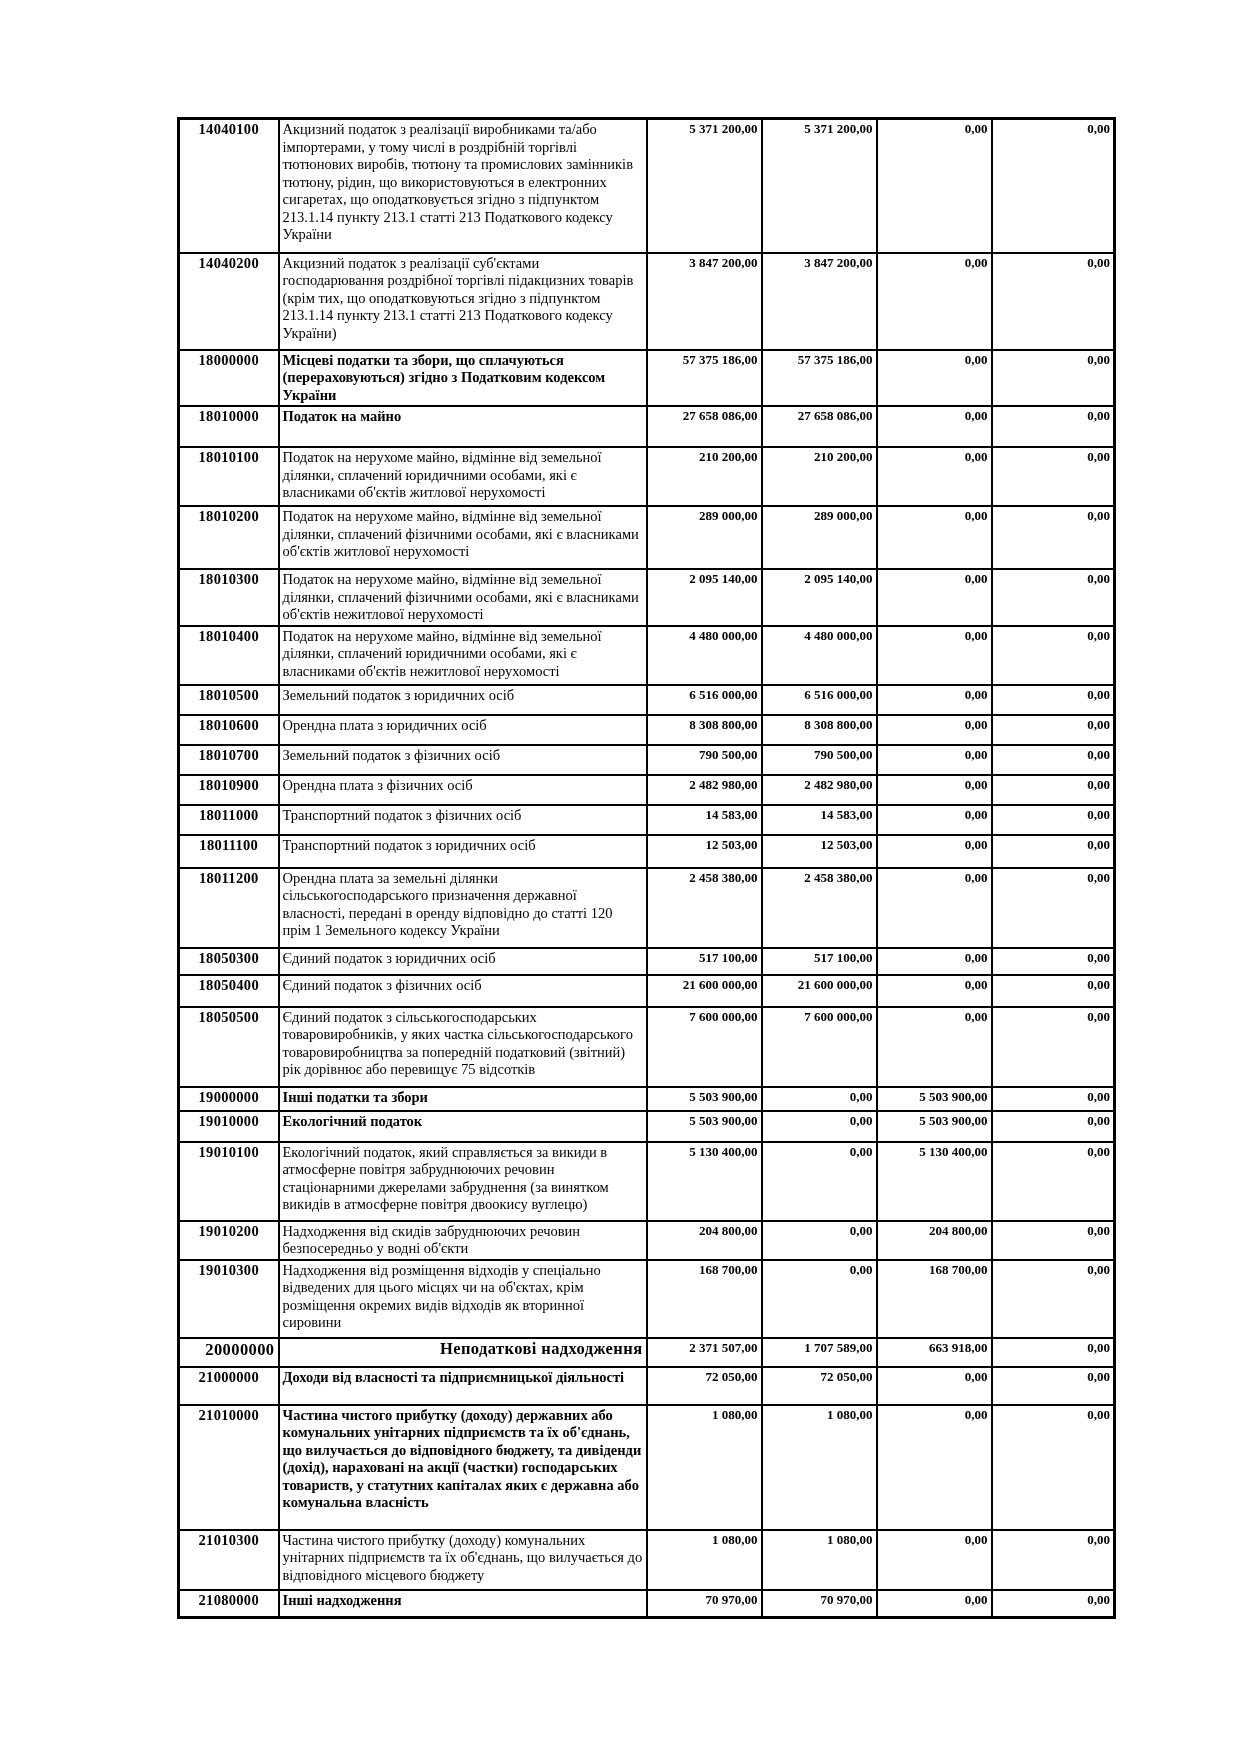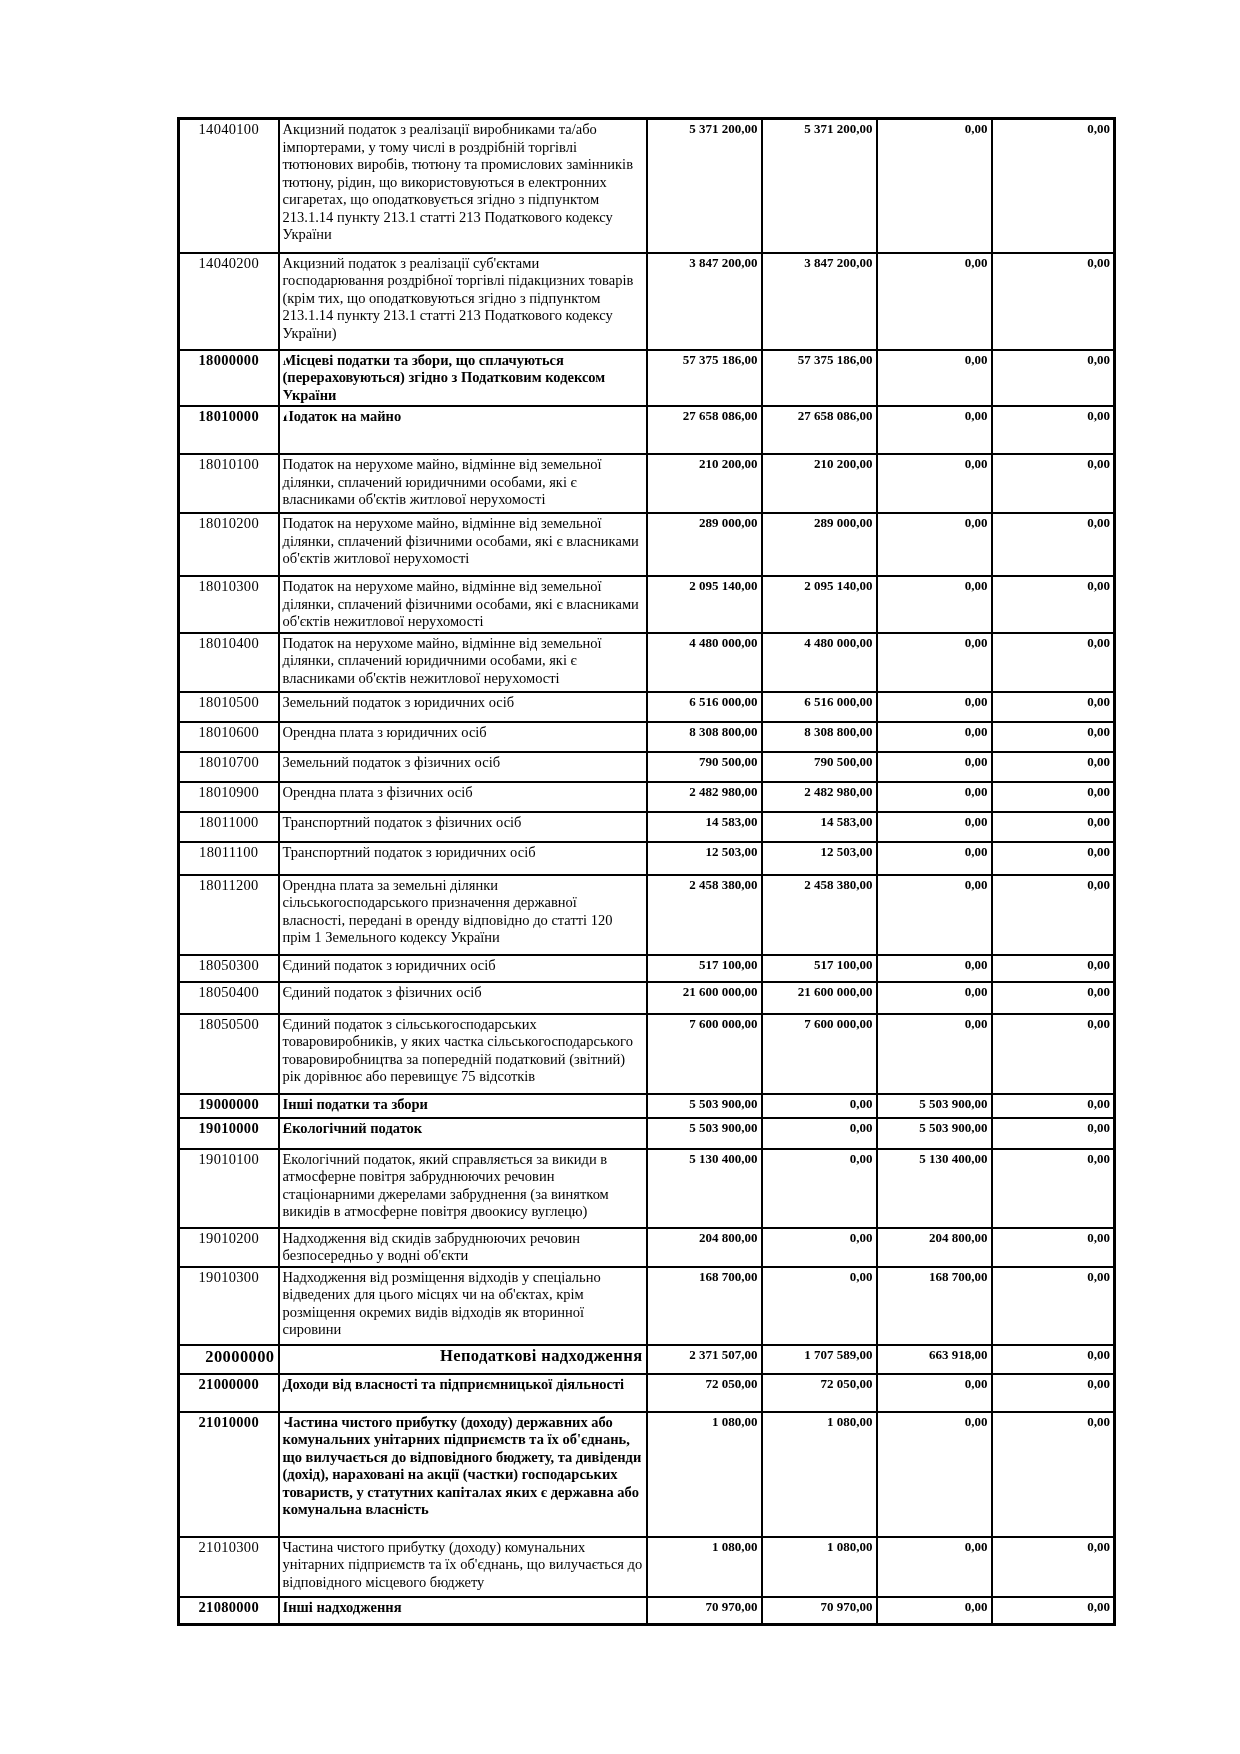--- a/index.html
+++ b/index.html
@@ -29,37 +29,37 @@
     border: 2px solid #000;
     vertical-align: top;
     padding: 1px 3px;
     overflow: hidden;
   }
   td.code {
     text-align: center;
     font-size: 14.5px;
     padding-top: 4px;
     letter-spacing: 0.3px;
+    font-weight: bold;
   }
   td.name {
     font-size: 14.5px;
     line-height: 17.5px;
     padding: 3px 5px 2px 5px;
   }
   td.num {
     text-align: right;
     font-weight: bold;
     font-size: 13px;
     white-space: nowrap;
     padding: 4px 4px 0 0;
   }
   tr.group td.code,
   tr.group td.name {
     font-weight: bold;
-    border-radius: 22px;
   }
   tr.section td.code,
   tr.section td.name {
     font-weight: bold;
     font-size: 16.5px;
     letter-spacing: 0.4px;
     text-align: right;
   }
 </style>
 </head>
@@ -93,21 +93,21 @@
       <td class="num">0,00</td>
     </tr>
         <tr class="group" style="height: 55px;">
       <td class="code">18000000</td>
       <td class="name">Місцеві податки та збори, що сплачуються (перераховуються) згідно з Податковим кодексом України</td>
       <td class="num">57 375 186,00</td>
       <td class="num">57 375 186,00</td>
       <td class="num">0,00</td>
       <td class="num">0,00</td>
     </tr>
-        <tr class="group" style="height: 48px; padding-left: 44px;">
+        <tr class="group" style="height: 41px; padding-left: 44px;">
       <td class="code">18010000</td>
       <td class="name">Податок на майно</td>
       <td class="num">27 658 086,00</td>
       <td class="num">27 658 086,00</td>
       <td class="num">0,00</td>
       <td class="num">0,00</td>
     </tr>
         <tr class="item" style="height: 59px;">
       <td class="code">18010100</td>
       <td class="name">Податок на нерухоме майно, відмінне від земельної ділянки, сплачений юридичними особами, які є власниками об'єктів житлової нерухомості</td>

